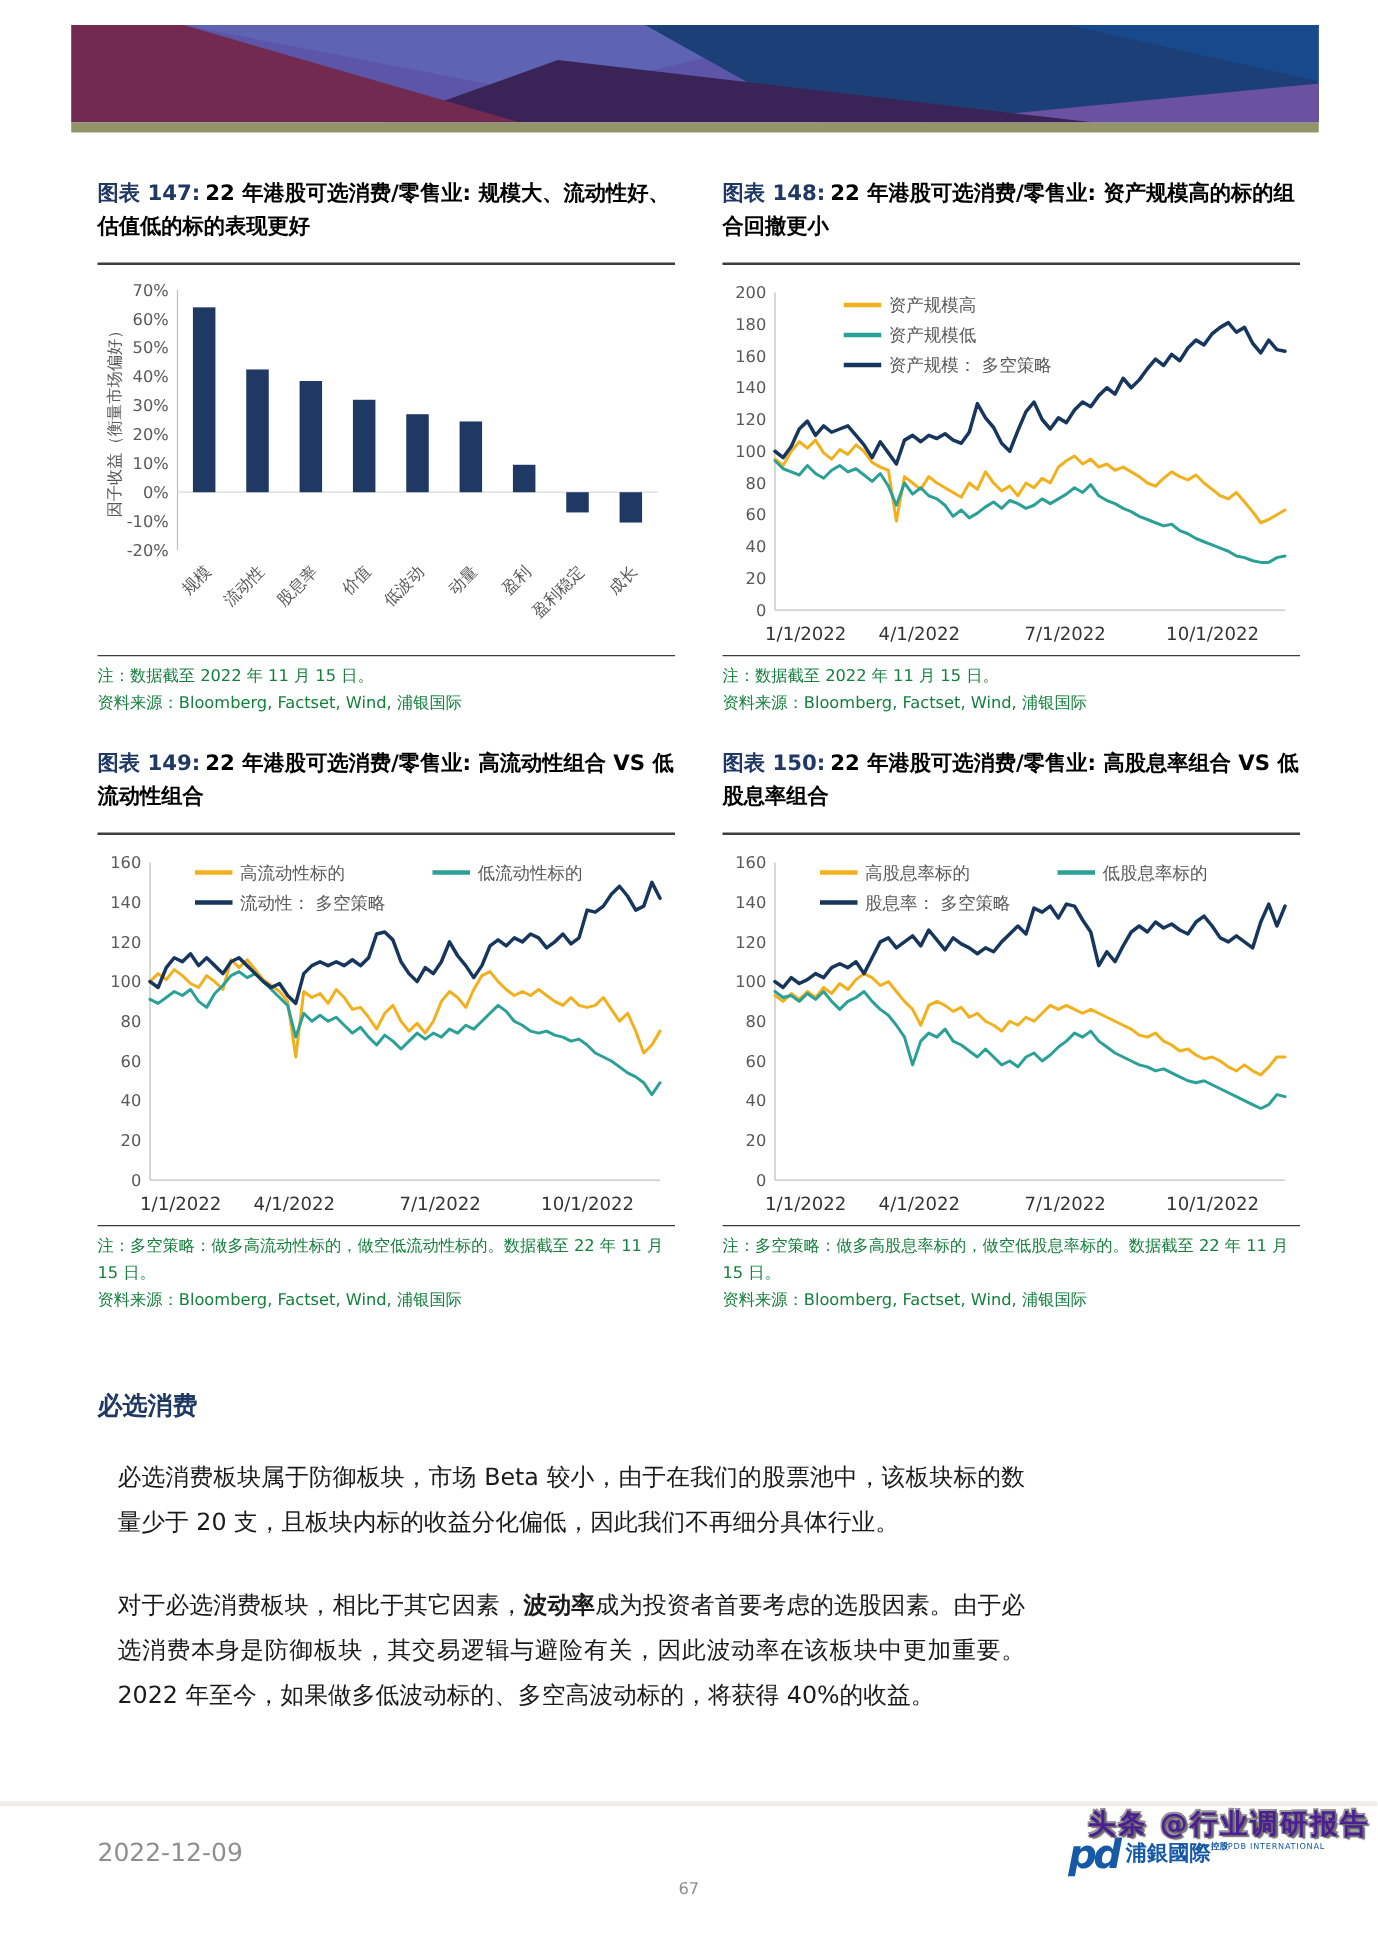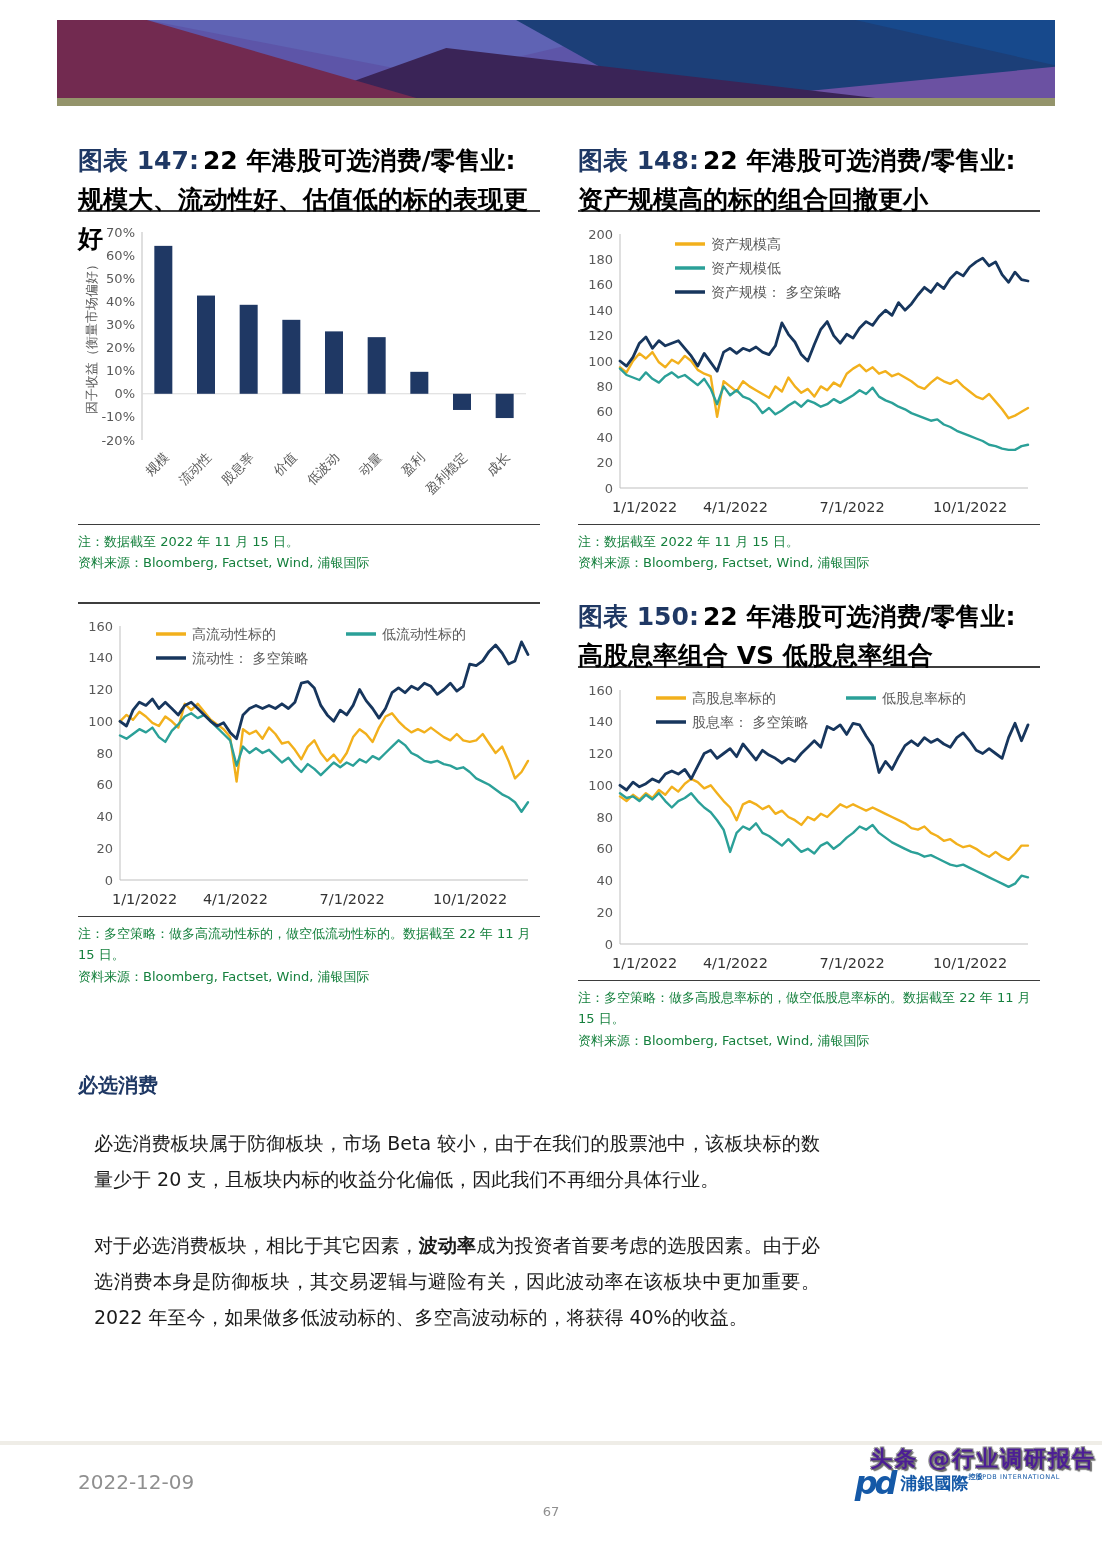--- a/index.html
+++ b/index.html
@@ -13,29 +13,29 @@
   .banner .peri{background:#5f63b4;clip-path:polygon(9% 0,62% 0,38% 72%);}
   .banner .navy{background:#1c3f78;clip-path:polygon(46% 0,100% 0,100% 100%,60% 100%);}
   .banner .navy2{background:#17498c;clip-path:polygon(80% 0,100% 0,100% 58%);}
   .banner .pcorner{background:#6b51a2;clip-path:polygon(100% 60%,100% 100%,68% 100%);}
   .banner .dark{background:#3a2457;clip-path:polygon(25% 100%,82% 100%,39% 36%);}
   .banner .maroon{background:#722a50;clip-path:polygon(0 0,9% 0,36% 100%,0 100%);}
   .banner .olive{position:absolute;left:0;right:0;bottom:0;height:8px;background:#94946b;}
 
   
   .fig{position:absolute;width:462px;}
-  .fig-title{font-size:25px;font-weight:bold;line-height:1.55;color:#000;height:64px;}
+  .fig-title{font-size:17px;font-weight:bold;line-height:1.55;color:#000;height:64px;}
   .fig-prefix{color:#1F3864;margin-right:4px;}
   .fig-rule{border:none;border-top:2px solid #3d3d3d;margin:4px 0 8px 0;}
   .fig-rule2{border:none;border-top:1.5px solid #3d3d3d;margin:4px 0 6px 0;}
   .fig-note{font-size:13px;color:#15803d;line-height:1.65;}
   .chart{display:block;}
 
   
-  .section{position:absolute;left:78px;top:1072px;width:742px;}
+  .section{position:absolute;left:78px;top:1111px;width:742px;}
   .sec-heading{color:#1F3864;font-size:20px;font-weight:bold;margin:0 0 26px 0;}
   .sec-para{font-size:19px;line-height:1.9;color:#1a1a1a;text-align:justify;margin:0 0 30px 16px;}
   .sec-bold{font-weight:bold;}
 
   
   .footer-rule{position:absolute;left:0;top:1441px;width:1102px;height:4px;background:#efede7;}
   .footer-date{position:absolute;left:78px;top:1470px;font-size:20px;color:#8f8f8f;}
   .footer-page{position:absolute;left:50%;top:1504px;transform:translateX(-50%);font-size:13px;color:#8f8f8f;}
   .footer-logo{position:absolute;right:42px;top:1455px;display:flex;align-items:center;gap:6px;margin-top:12px;}
   .logo-icon{font-size:32px;font-weight:800;font-style:italic;color:#1559a7;letter-spacing:-3px;line-height:1;}
@@ -139,20 +139,23 @@
         <text x="133" y="53" font-family="&quot;DejaVu Sans&quot;, sans-serif" font-size="14" fill="#595959">资产规模低</text>
         <line x1="97" y1="72" x2="127" y2="72" stroke="#17365D" stroke-width="3.5"></line>
         <text x="133" y="77" font-family="&quot;DejaVu Sans&quot;, sans-serif" font-size="14" fill="#595959">资产规模： 多空策略</text>
       </svg>
     <div class="fig-rule2"></div>
     <div class="fig-note">注：数据截至 2022 年 11 月 15 日。</div>
     <div class="fig-note">资料来源：Bloomberg, Factset, Wind, 浦银国际</div>
   </div>
 
   <div class="fig" style="left:78px;top:598px;">
+    <div class="fig-title">
+      <span class="fig-prefix">图表 149:</span><span>22 年港股可选消费/零售业: 高流动性组合 VS 低流动性组合</span>
+    </div>
     <div class="fig-rule"></div>
     <svg class="chart" width="460" height="300">
         <line x1="42" y1="14" x2="42" y2="268" stroke="#BFBFBF" stroke-width="1"></line>
         <line x1="42" y1="268" x2="450" y2="268" stroke="#BFBFBF" stroke-width="1"></line>
         <text x="35" y="272.5" font-family="&quot;DejaVu Sans&quot;, sans-serif" text-anchor="end" font-size="13" fill="#595959">0</text>
         <text x="35" y="240.75" font-family="&quot;DejaVu Sans&quot;, sans-serif" text-anchor="end" font-size="13" fill="#595959">20</text>
         <text x="35" y="209" font-family="&quot;DejaVu Sans&quot;, sans-serif" text-anchor="end" font-size="13" fill="#595959">40</text>
         <text x="35" y="177.25" font-family="&quot;DejaVu Sans&quot;, sans-serif" text-anchor="end" font-size="13" fill="#595959">60</text>
         <text x="35" y="145.5" font-family="&quot;DejaVu Sans&quot;, sans-serif" text-anchor="end" font-size="13" fill="#595959">80</text>
         <text x="35" y="113.75" font-family="&quot;DejaVu Sans&quot;, sans-serif" text-anchor="end" font-size="13" fill="#595959">100</text>

